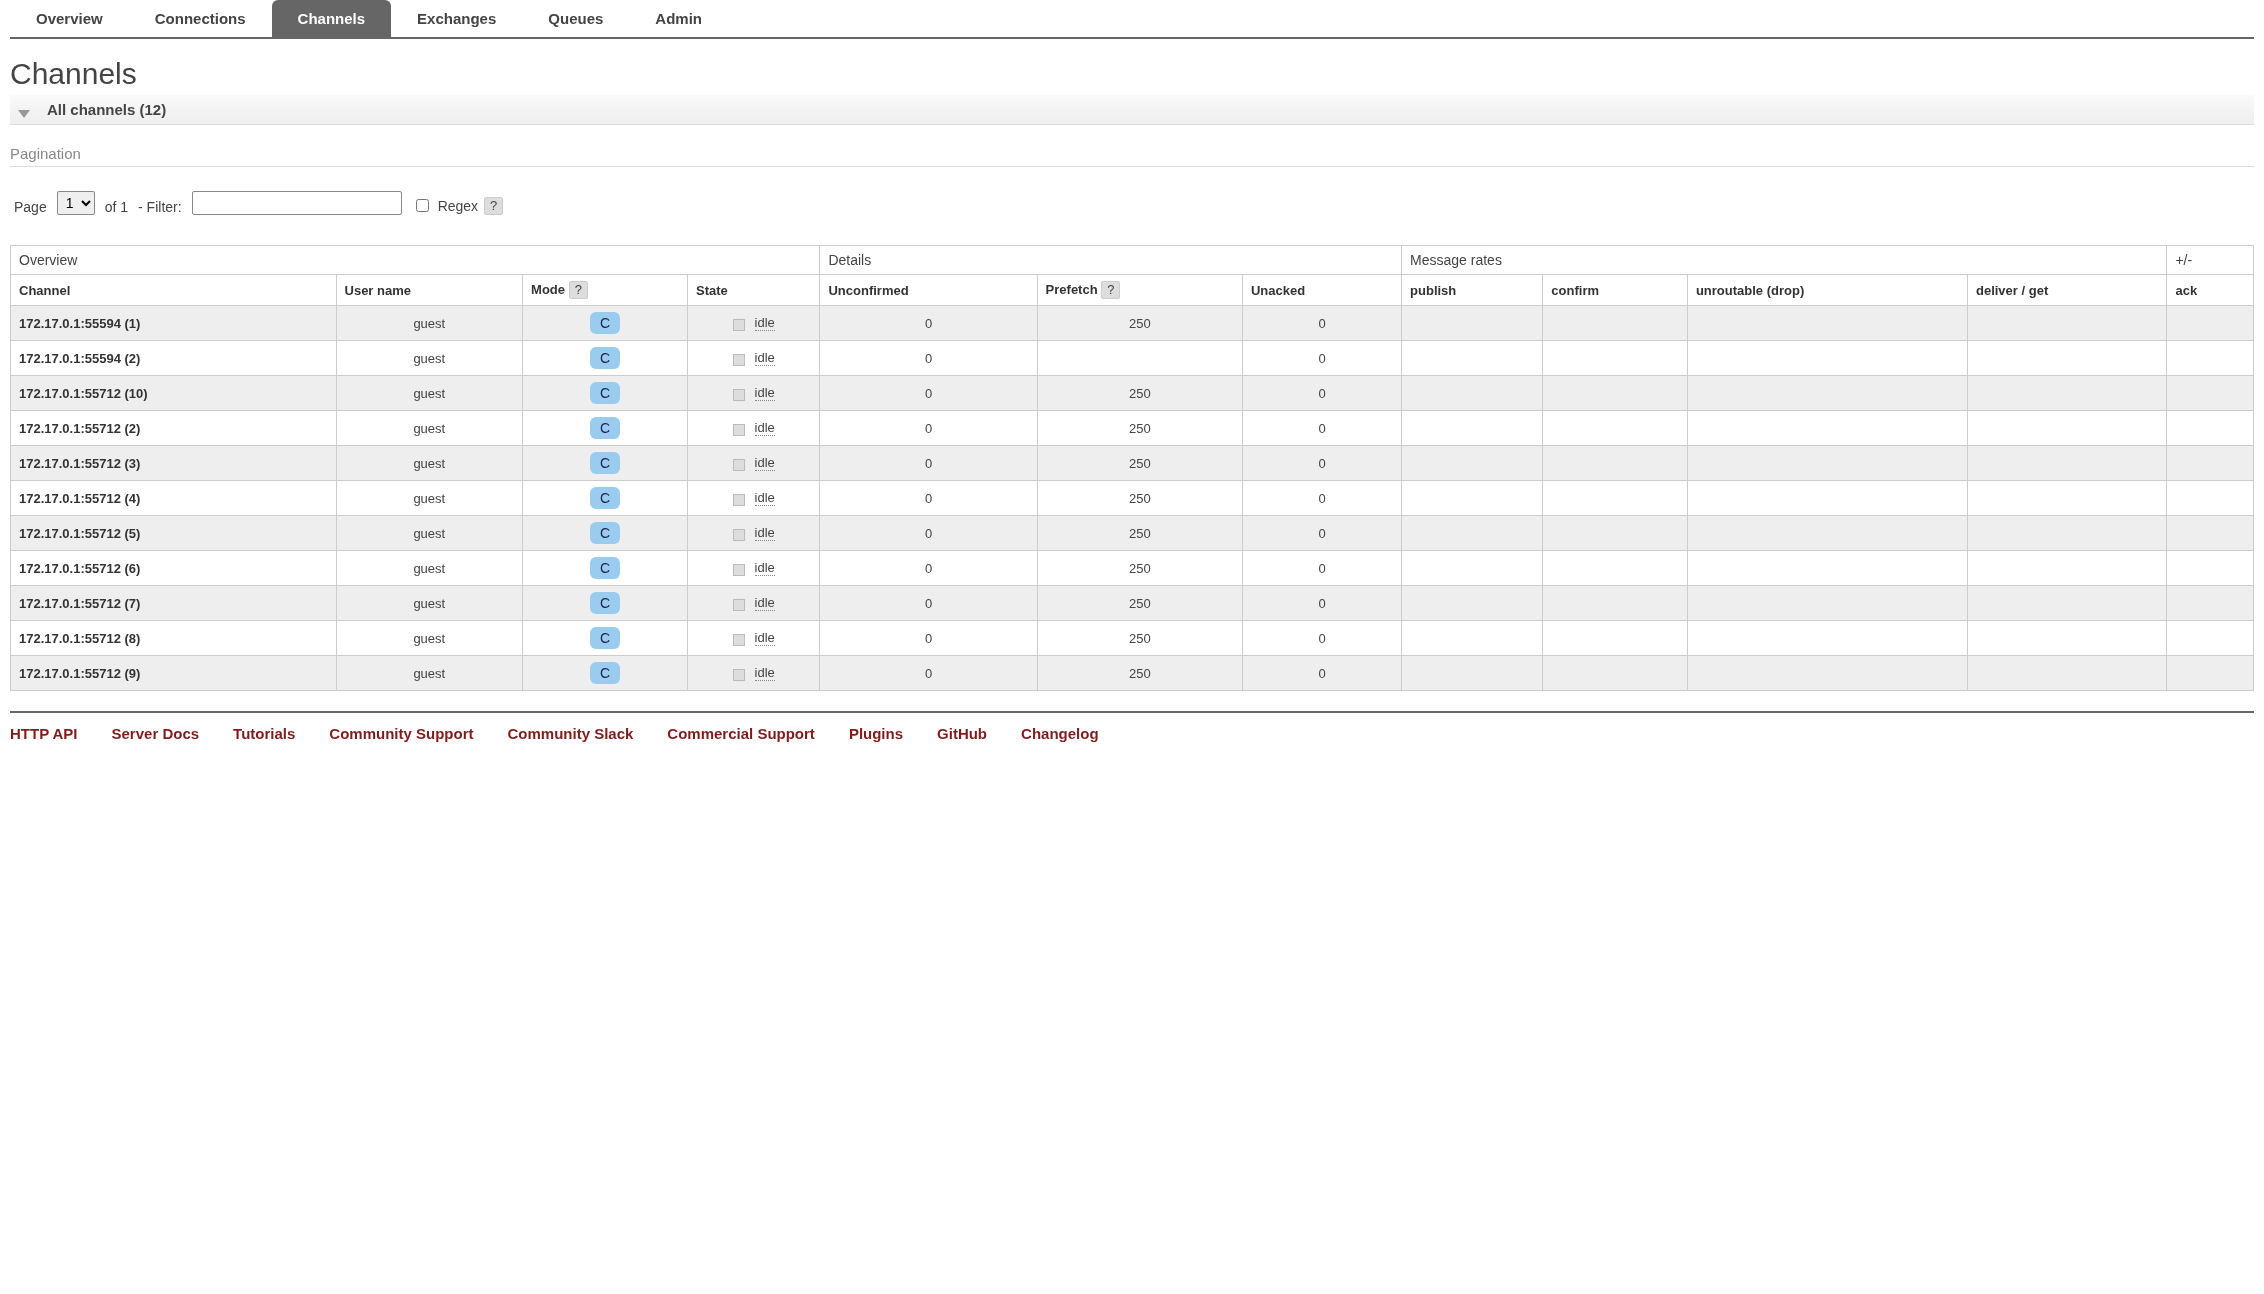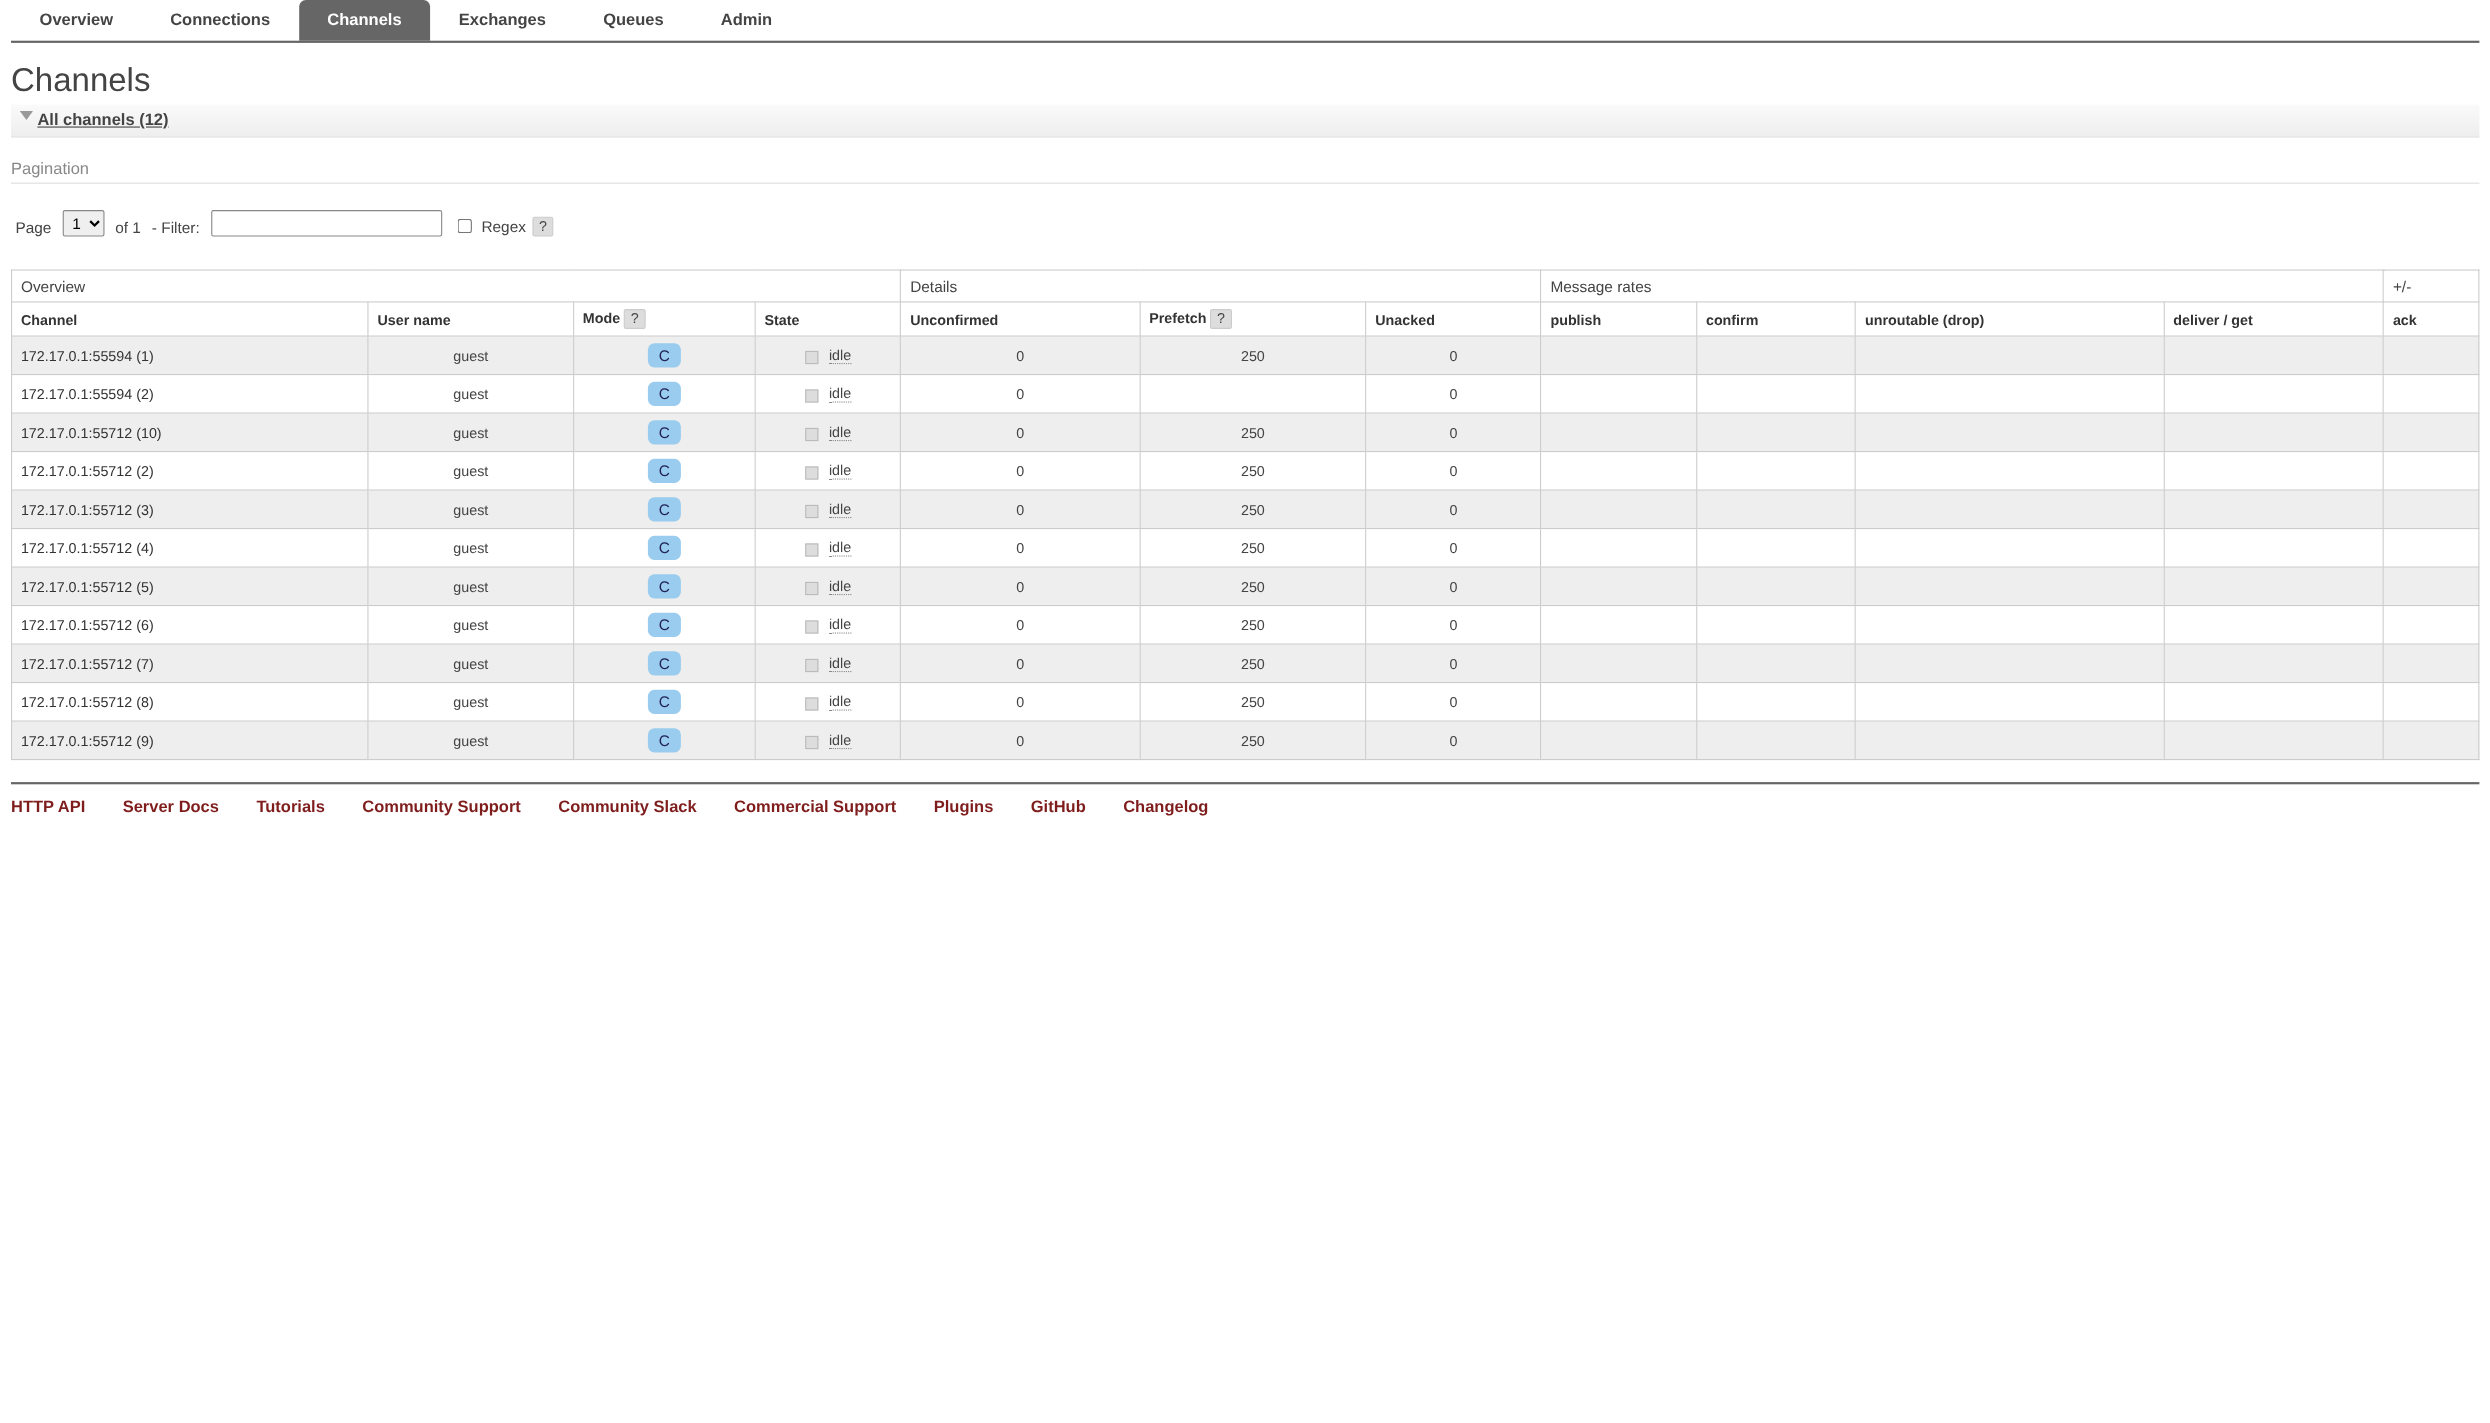--- a/index.html
+++ b/index.html
@@ -43,24 +43,23 @@
   
   .section-header {
     background: #f0f0f0;
     background: linear-gradient(#fafafa,#eee);
     padding: 6px 8px;
     font-size: 15px;
     font-weight: bold;
     color: #444;
     border-bottom: 1px solid #ddd;
     display: flex;
-    align-items: flex-start;
-    gap: 4px;
+    align-items: flex-end;
+    gap: 17px;
     cursor: pointer;
-    text-decoration: underline;
   }
   .section-header .triangle {
     width: 0; height: 0;
     border-left: 6px solid transparent;
     border-right: 6px solid transparent;
     border-top: 8px solid #999;
     display: inline-block;
   }
   
   .pagination-label {
@@ -123,21 +122,21 @@
     white-space: nowrap;
   }
   table.list tbody tr:nth-child(odd) td {
     background: #eee;
   }
   table.list tbody tr:nth-child(even) td {
     background: #fff;
   }
   .channel-link {
     color: #333;
-    font-weight: normal;
+    font-weight: bold;
     text-decoration: none;
   }
   .col-center { text-align: center !important; }
   .mode-badge {
     display: inline-block;
     background: #99ccee;
     color: #225;
     font-weight: normal;
     font-size: 14px;
     border-radius: 6px;

